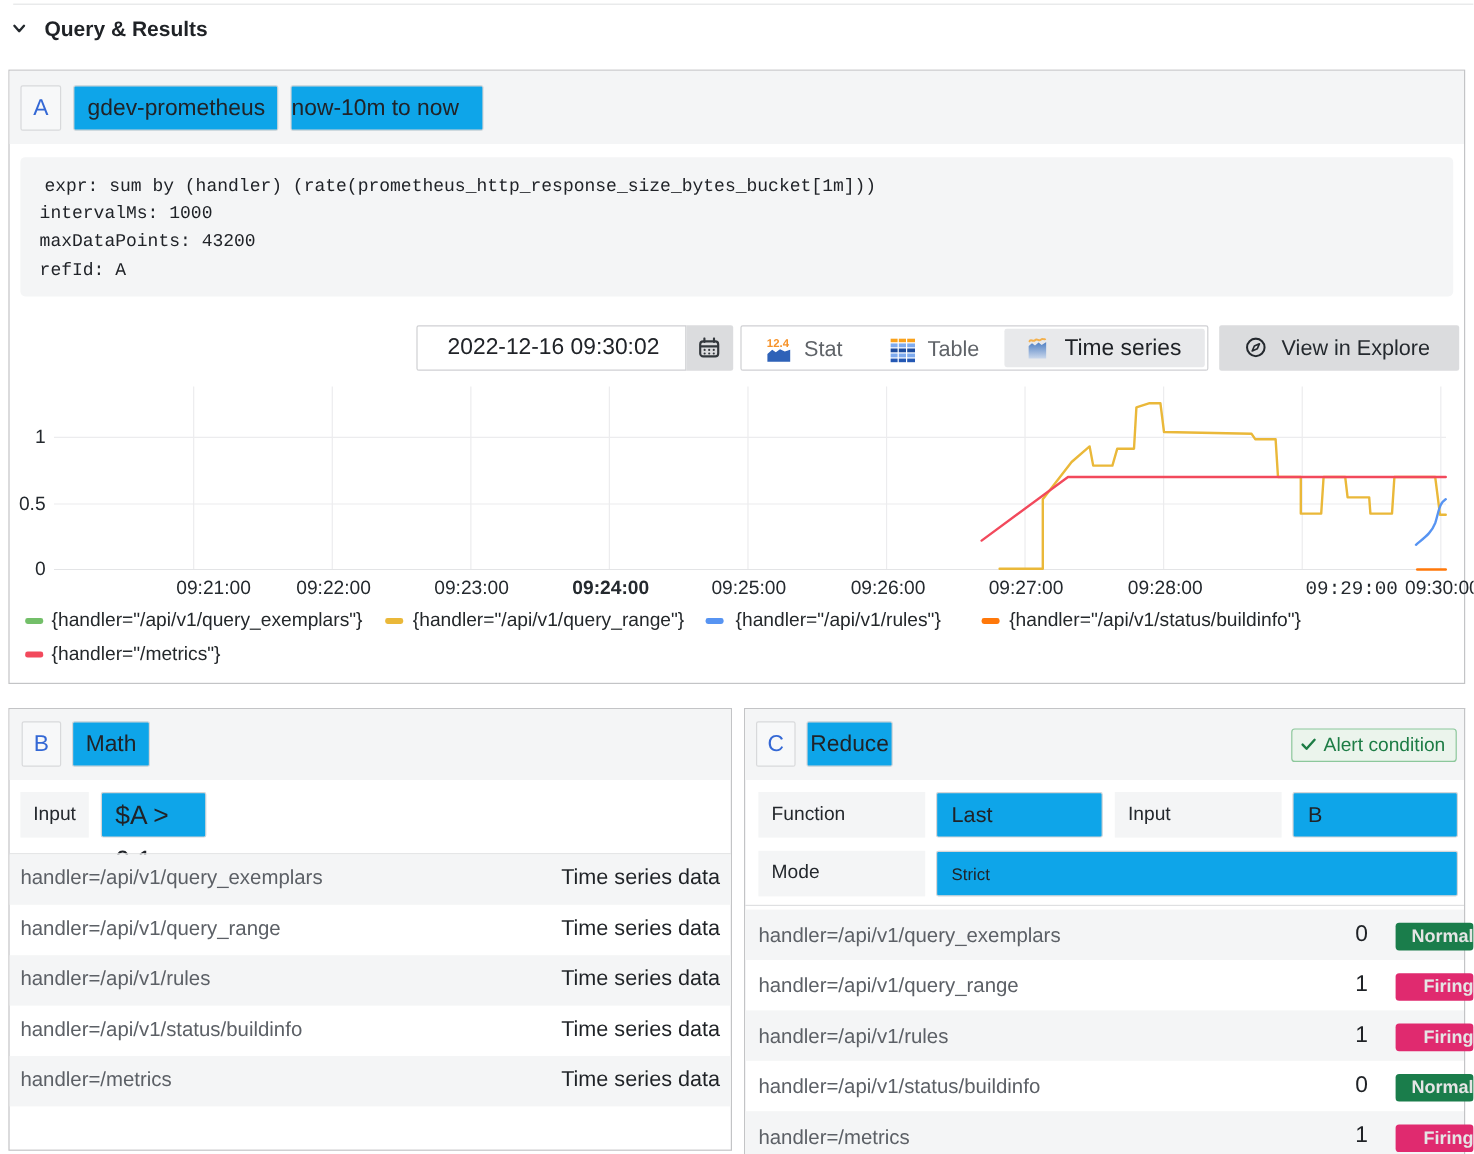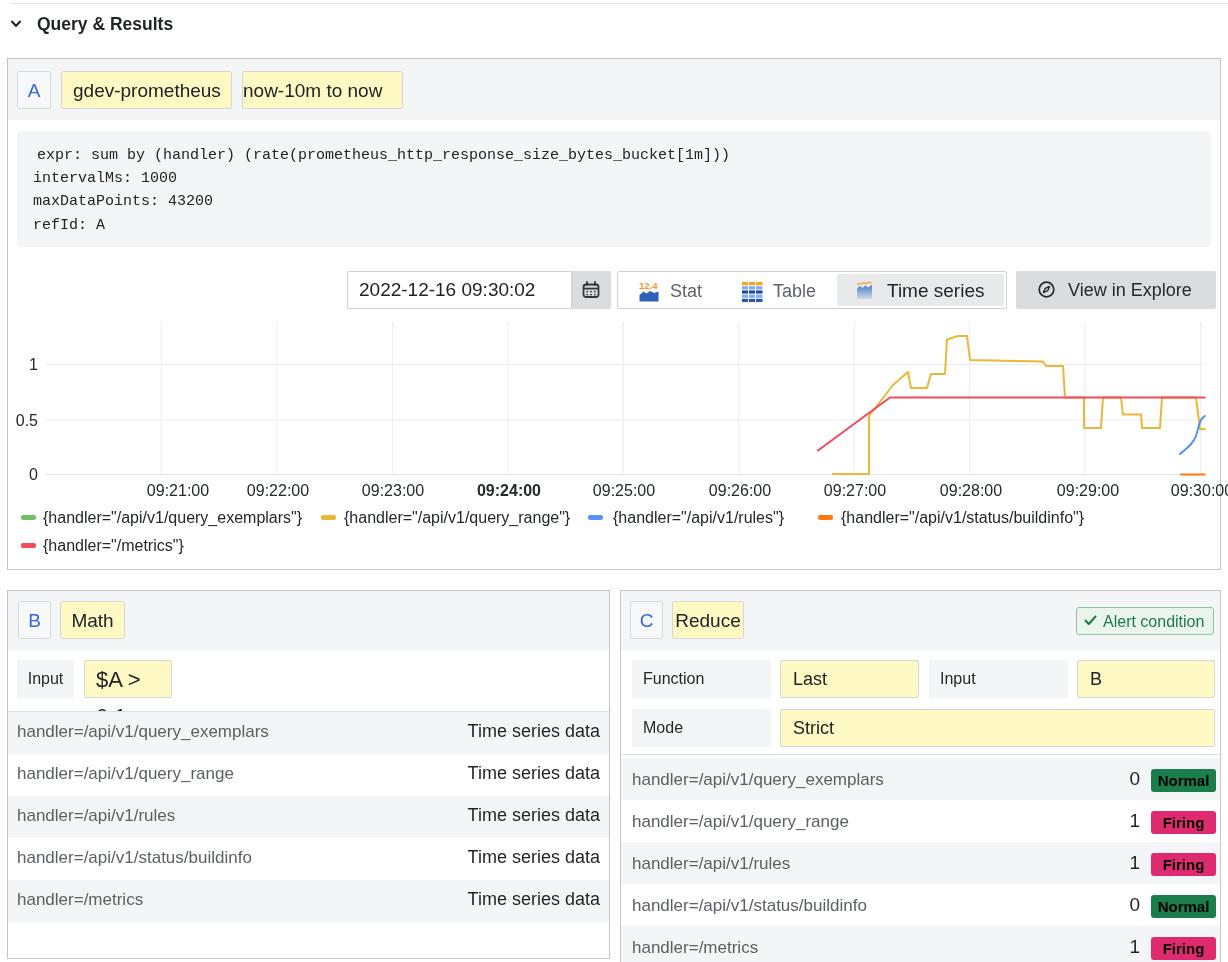--- a/index.html
+++ b/index.html
@@ -3,27 +3,27 @@
 <meta charset="utf-8">
 <style>
 html,body{margin:0;padding:0;}
 body{width:1228px;height:962px;overflow:hidden;background:#fff;
   font-family:"Liberation Sans",sans-serif;position:relative;}
 .abs{position:absolute;}
 .panel{position:absolute;background:#fff;border:1px solid #c3c4c6;box-sizing:border-box;}
 .strip{position:absolute;background:#f4f5f6;}
 .badge-ref{position:absolute;box-sizing:border-box;border:1px solid #d8d9db;background:#f7f8f9;
   color:#3468d5;font-size:19px;text-align:center;border-radius:2px;}
-.wbtn{position:absolute;box-sizing:border-box;border:1px solid #d5d6d8;background:#fef9c3;
+.wbtn{position:absolute;box-sizing:border-box;border:1px solid #d5d6d8;background:#0ea5e9;
   border-radius:2px;color:#202328;font-size:19px;}
 .glabel{position:absolute;background:#f4f5f6;color:#24282d;font-size:16px;font-weight:500;box-sizing:border-box;}
 .row{position:absolute;box-sizing:border-box;}
 .gray{background:#f4f5f6;}
-.sbadge{position:absolute;border-radius:3px;color:#000000;font-weight:bold;font-size:15px;
-  text-align:center;box-sizing:border-box;}
+.sbadge{position:absolute;border-radius:3px;color:#e5e5e5;font-weight:bold;font-size:15px;
+  text-align:right;box-sizing:border-box;margin-left:12px;}
 </style>
 </head>
 <body>
 
 <div class="abs" style="left:11px;top:3px;width:1217px;height:1px;background:#e4e5e7;"></div>
 
 <svg class="abs" style="left:10px;top:19px;" width="12" height="10" viewBox="0 0 12 10">
   <polyline points="2,2.5 6,7 10,2.5" fill="none" stroke="#24292e" stroke-width="2" stroke-linecap="round" stroke-linejoin="round"></polyline>
 </svg>
 <div class="abs" style="left:37px;top:14px;font-size:17.5px;font-weight:bold;color:#1f2226;">Query &amp; Results</div>
@@ -33,21 +33,21 @@
 <div class="badge-ref" style="left:17px;top:71px;width:34px;height:38px;line-height:37px;">A</div>
 <div class="wbtn" style="left:61px;top:71px;width:171px;height:38px;line-height:37px;padding-left:11px;">gdev-prometheus</div>
 <div class="wbtn" style="left:242px;top:71px;width:161px;height:38px;line-height:37px;">now-10m to now</div>
 
 <div class="abs" style="left:17px;top:131px;width:1194px;height:116px;background:#f4f5f6;border-radius:4px;"></div>
 <pre class="abs" style="left:33px;top:144px;margin:0;font-family:'Liberation Mono',monospace;font-size:15px;line-height:23.2px;color:#202328;"><span style="margin-left:4px;">expr: sum by (handler) (rate(prometheus_http_response_size_bytes_bucket[1m]))</span>
 intervalMs: 1000
 maxDataPoints: 43200
 refId: A</pre>
 
-<div class="abs" style="left:347px;top:271px;width:225px;height:38px;box-sizing:border-box;border:1px solid #cfd0d3;border-radius:2px 0 0 2px;background:#fff;line-height:36px;padding-left:11px;font-size:19px;color:#202328;">2022-12-16 09:30:02</div>
+<div class="abs" style="left:347px;top:271px;width:225px;height:38px;box-sizing:border-box;border:1px solid #cfd0d3;border-radius:2px 0 0 2px;background:#fff;line-height:36px;padding-left:25px;font-size:19px;color:#202328;">2022-12-16 09:30:02</div>
 <div class="abs" style="left:572px;top:271px;width:39px;height:38px;background:#dbdcde;border-radius:0 2px 2px 0;">
   <svg style="position:absolute;left:10px;top:10px;" width="18" height="18" viewBox="0 0 18 18">
     <rect x="1.5" y="3.5" width="15" height="12.5" rx="2.5" fill="none" stroke="#33383d" stroke-width="1.8"></rect>
     <line x1="1.5" y1="7.6" x2="16.5" y2="7.6" stroke="#33383d" stroke-width="1.8"></line>
     <path d="M5 1 v3 M13 1 v3" stroke="#33383d" stroke-width="1.8" fill="none" stroke-linecap="round"></path>
     <g fill="#33383d">
       <circle cx="5.2" cy="10.6" r="0.9"></circle>
         <circle cx="9" cy="10.6" r="0.9"></circle>
         <circle cx="12.8" cy="10.6" r="0.9"></circle>
       <circle cx="5.2" cy="13.6" r="0.9"></circle>
@@ -130,21 +130,21 @@
 <div class="abs" style="left:0px;top:412px;width:38px;text-align:right;font-size:16px;color:#24292e;">0.5</div>
 <div class="abs" style="left:0px;top:466px;width:38px;text-align:right;font-size:16px;color:#24292e;">0</div>
 <div class="abs xl" style="left:127px;top:482px;margin-left:16px;">09:21:00</div>
 <div class="abs xl" style="left:243px;top:482px;text-align:center;">09:22:00</div>
 <div class="abs xl" style="left:358px;top:482px;">09:23:00</div>
 <div class="abs xl" style="left:474px;top:482px;font-weight:bold;">09:24:00</div>
 <div class="abs xl" style="left:589px;top:482px;">09:25:00</div>
 <div class="abs xl" style="left:705px;top:482px;">09:26:00</div>
 <div class="abs xl" style="left:820px;top:482px;">09:27:00</div>
 <div class="abs xl" style="left:936px;top:482px;">09:28:00</div>
-<div class="abs xl" style="left:1053px;top:482px;">09:29:00</div>
+<div class="abs xl" style="left:1088px;top:482px;font-family:Liberation Mono, monospace;">09:29:00</div>
 <div class="abs xl" style="left:1167px;top:482px;">09:30:00</div>
 
 <div class="abs lgm" style="left:21px;top:515px;background:#73BF69;"></div>
 <div class="abs lgt" style="left:43px;top:509px;">{handler="/api/v1/query_exemplars"}</div>
 <div class="abs lgm" style="left:321px;top:515px;background:#EAB839;"></div>
 <div class="abs lgt" style="left:344px;top:509px;">{handler="/api/v1/query_range"}</div>
 <div class="abs lgm" style="left:588px;top:515px;background:#5794F2;"></div>
 <div class="abs lgt" style="left:613px;top:509px;">{handler="/api/v1/rules"}</div>
 <div class="abs lgm" style="left:818px;top:515px;background:#FF780A;"></div>
 <div class="abs lgt" style="left:841px;top:509px;">{handler="/api/v1/status/buildinfo"}</div>
@@ -182,21 +182,21 @@
 <svg class="abs" style="left:1084px;top:615px;" width="13" height="11" viewBox="0 0 13 11">
   <polyline points="1.5,5.5 4.8,9 11.5,1.5" fill="none" stroke="#1d7c45" stroke-width="2" stroke-linecap="round" stroke-linejoin="round"></polyline>
 </svg>
 <div class="abs" style="left:1103px;top:613px;font-size:16px;color:#1d7c45;">Alert condition</div>
 
 <div class="glabel" style="left:632px;top:660px;width:139px;height:38px;line-height:38px;padding-left:11px;">Function</div>
 <div class="wbtn" style="left:780px;top:660px;width:139px;height:38px;line-height:37px;padding-left:12px;font-size:18px;">Last</div>
 <div class="glabel" style="left:929px;top:660px;width:139px;height:38px;line-height:38px;padding-left:11px;">Input</div>
 <div class="wbtn" style="left:1077px;top:660px;width:138px;height:38px;line-height:37px;padding-left:12px;font-size:18px;">B</div>
 <div class="glabel" style="left:632px;top:709px;width:139px;height:38px;line-height:38px;padding-left:11px;">Mode</div>
-<div class="wbtn" style="left:780px;top:709px;width:435px;height:38px;line-height:37px;padding-left:12px;font-size:18px;">Strict</div>
+<div class="wbtn" style="left:780px;top:709px;width:435px;height:38px;line-height:37px;padding-left:12px;font-size:14px;">Strict</div>
 <div class="abs" style="left:621px;top:754px;width:599px;height:1px;background:#dfe0e2;"></div>
 <div class="row gray" style="left:621px;top:758px;width:599px;height:42px;"></div>
 <div class="row" style="left:621px;top:800px;width:599px;height:42px;"></div>
 <div class="row gray" style="left:621px;top:842px;width:599px;height:42px;"></div>
 <div class="row" style="left:621px;top:884px;width:599px;height:42px;"></div>
 <div class="row gray" style="left:621px;top:926px;width:599px;height:36px;"></div>
 <div class="abs hb" style="left:632px;top:770px;">handler=/api/v1/query_exemplars</div>
 <div class="abs hb" style="left:632px;top:812px;">handler=/api/v1/query_range</div>
 <div class="abs hb" style="left:632px;top:854px;">handler=/api/v1/rules</div>
 <div class="abs hb" style="left:632px;top:896px;">handler=/api/v1/status/buildinfo</div>

